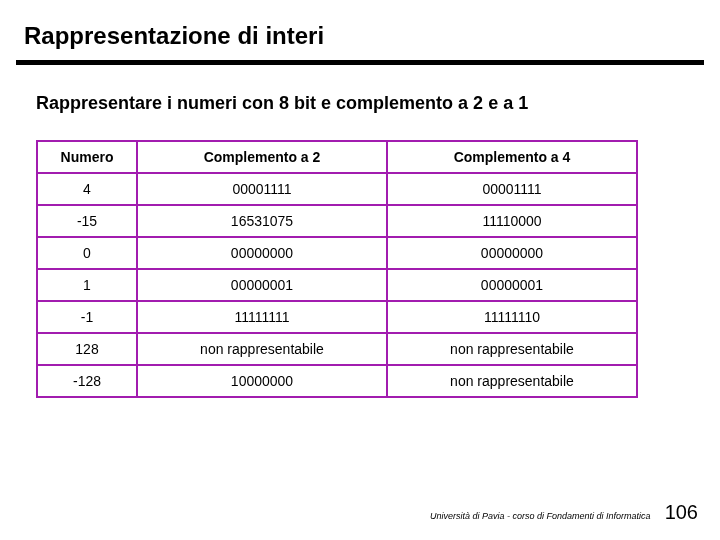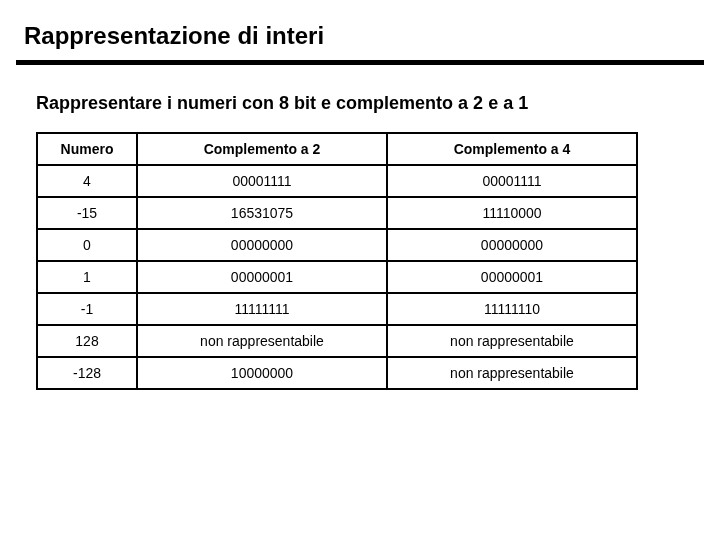--- a/index.html
+++ b/index.html
@@ -33,29 +33,29 @@
     padding: 28px 36px 0 36px;
   }
   .ex-label {
     font-size: 18px;
     font-weight: bold;
     margin-bottom: 16px;
   }
   .ex-text {
     font-size: 18px;
     font-weight: bold;
-    margin-bottom: 18px;
+    margin-bottom: 26px;
   }
   table.data {
     border-collapse: collapse;
     table-layout: fixed;
     width: 600px;
   }
   table.data th, table.data td {
-    border: 2px solid #000000;
+    border: 2px solid #a21caf;
     padding: 4px 8px;
     font-size: 14px;
     text-align: center;
     font-weight: normal;
     height: 22px;
   }
   table.data th {
     font-weight: bold;
   }
   .col0 { width: 100px; }
@@ -137,14 +137,18 @@
         </tr>
         <tr>
           <td>-128</td>
           <td>10000000</td>
           <td>non rappresentabile</td>
         </tr>
       </tbody>
     </table>
   </div>
 
+  <div class="footer">
+    <span class="course">Università di Pavia - corso di Fondamenti di Informatica</span>
+    <span class="page">106</span>
+  </div>
 
 </div>
 
 </body></html>

